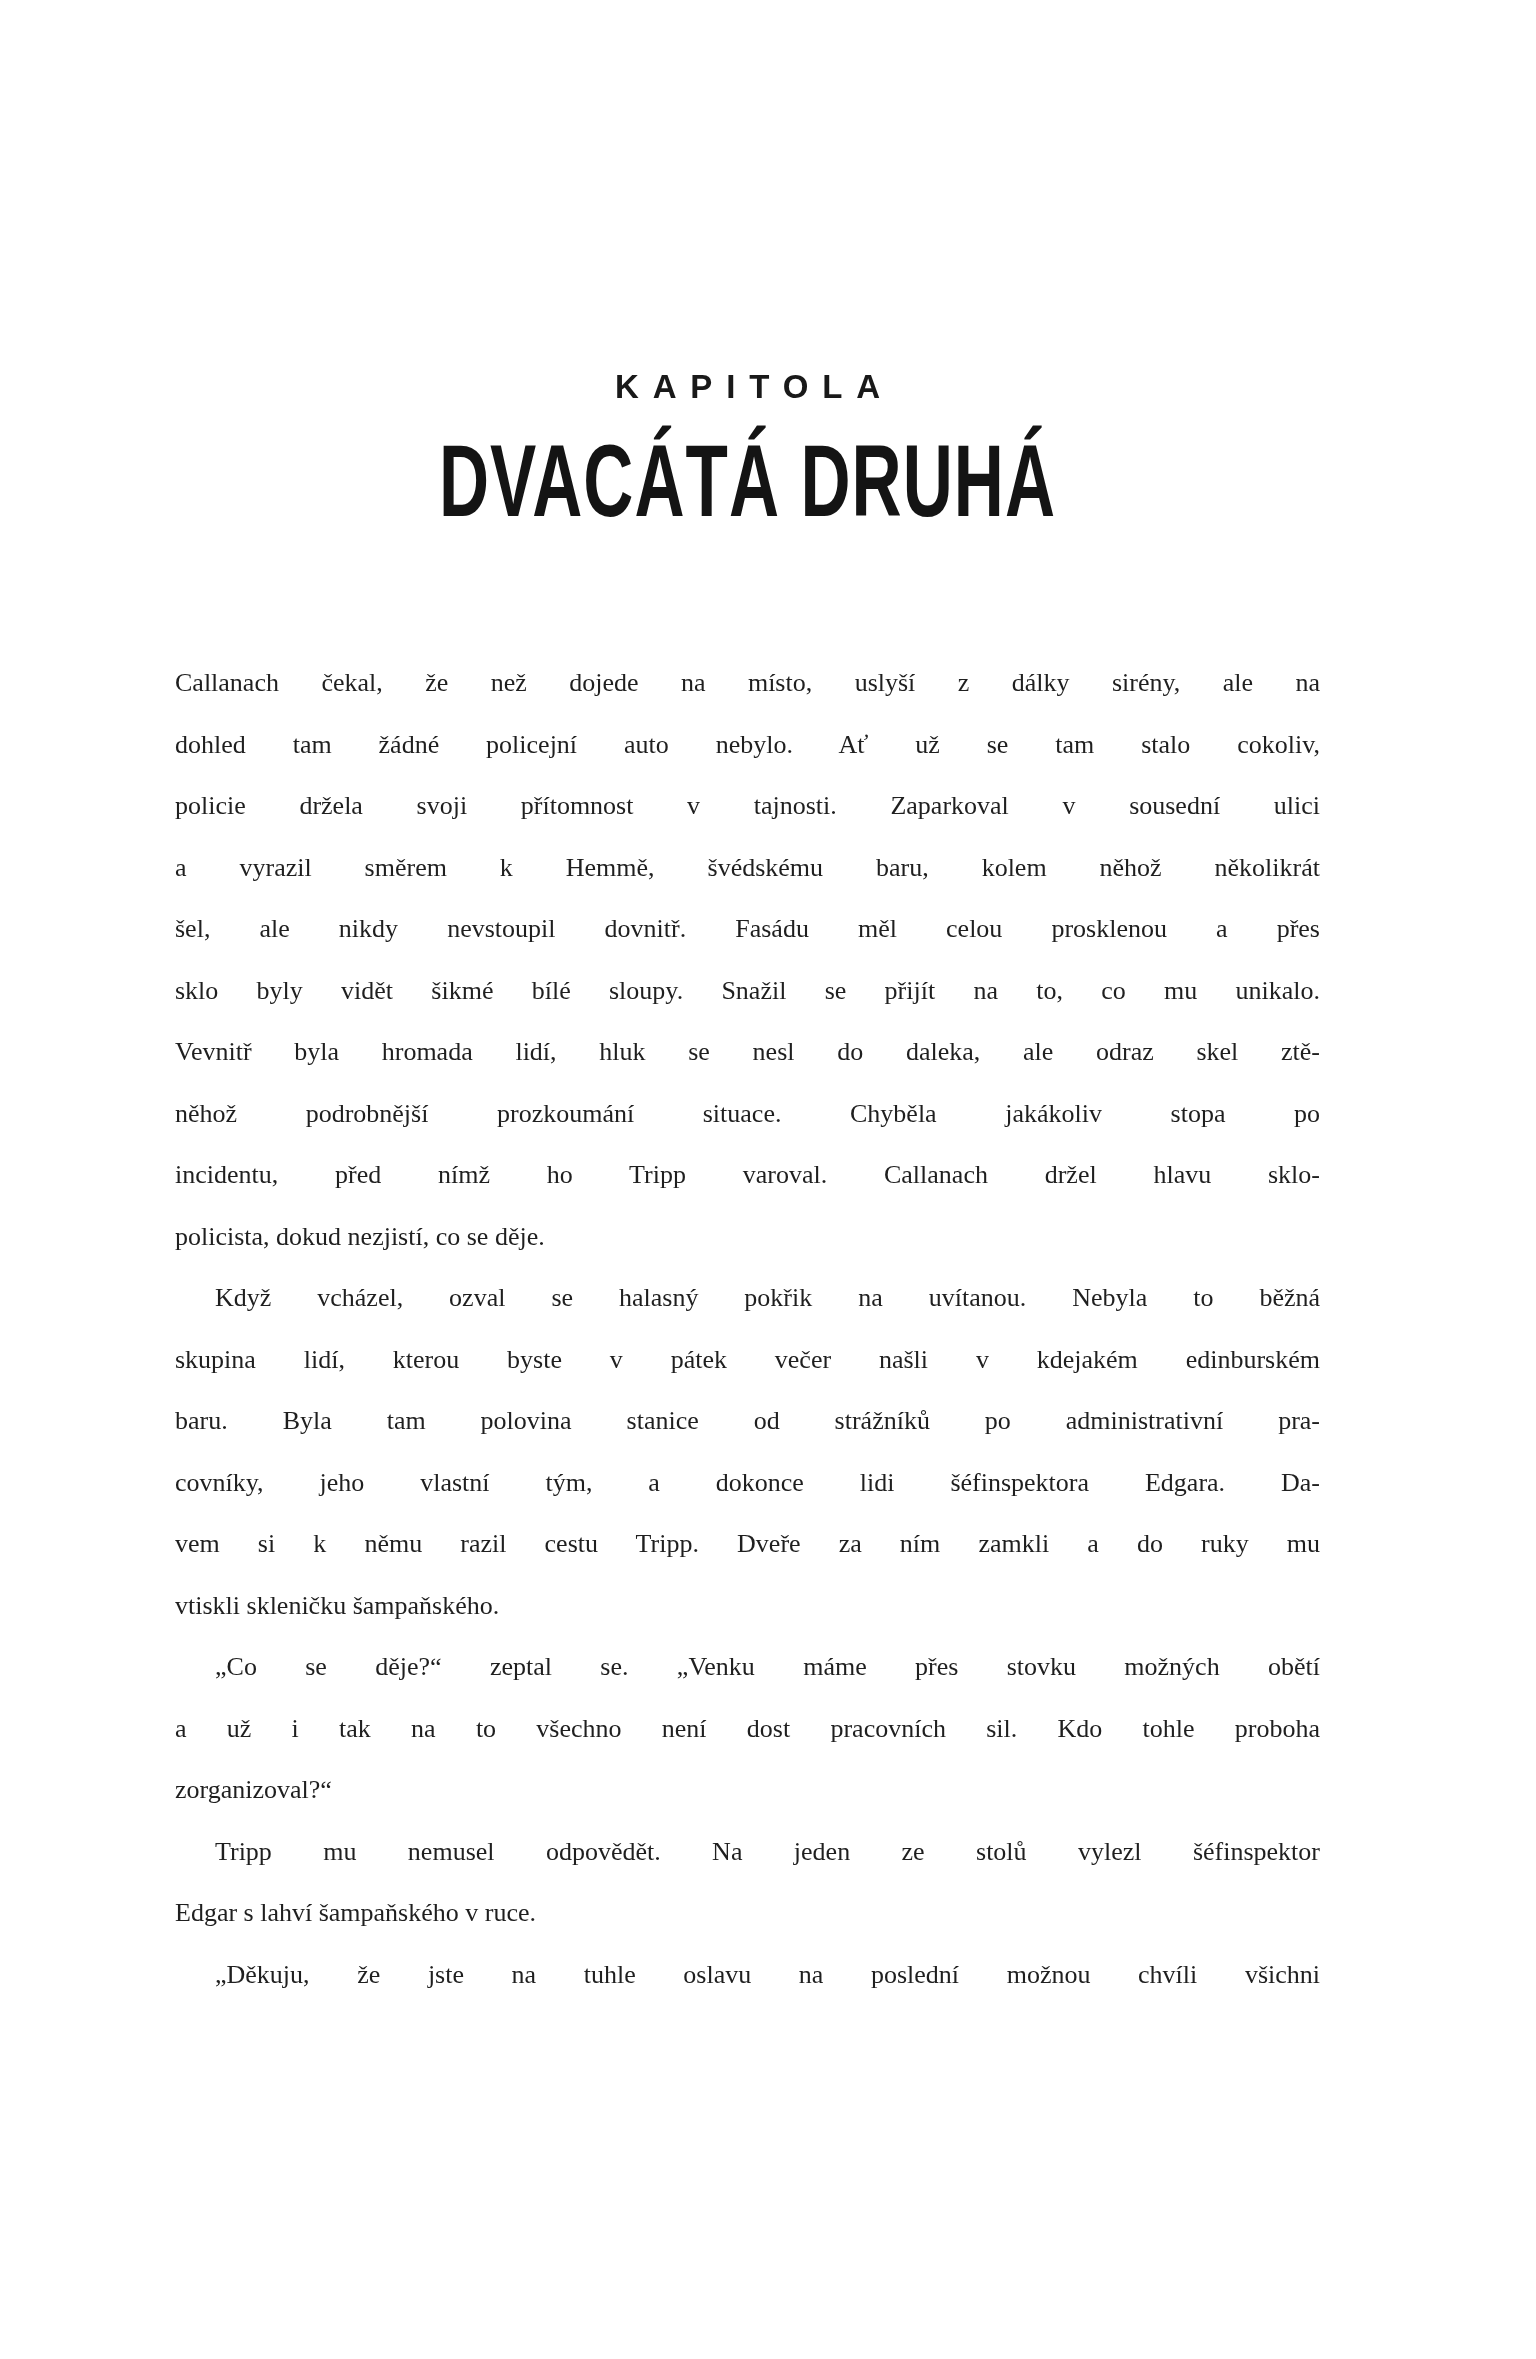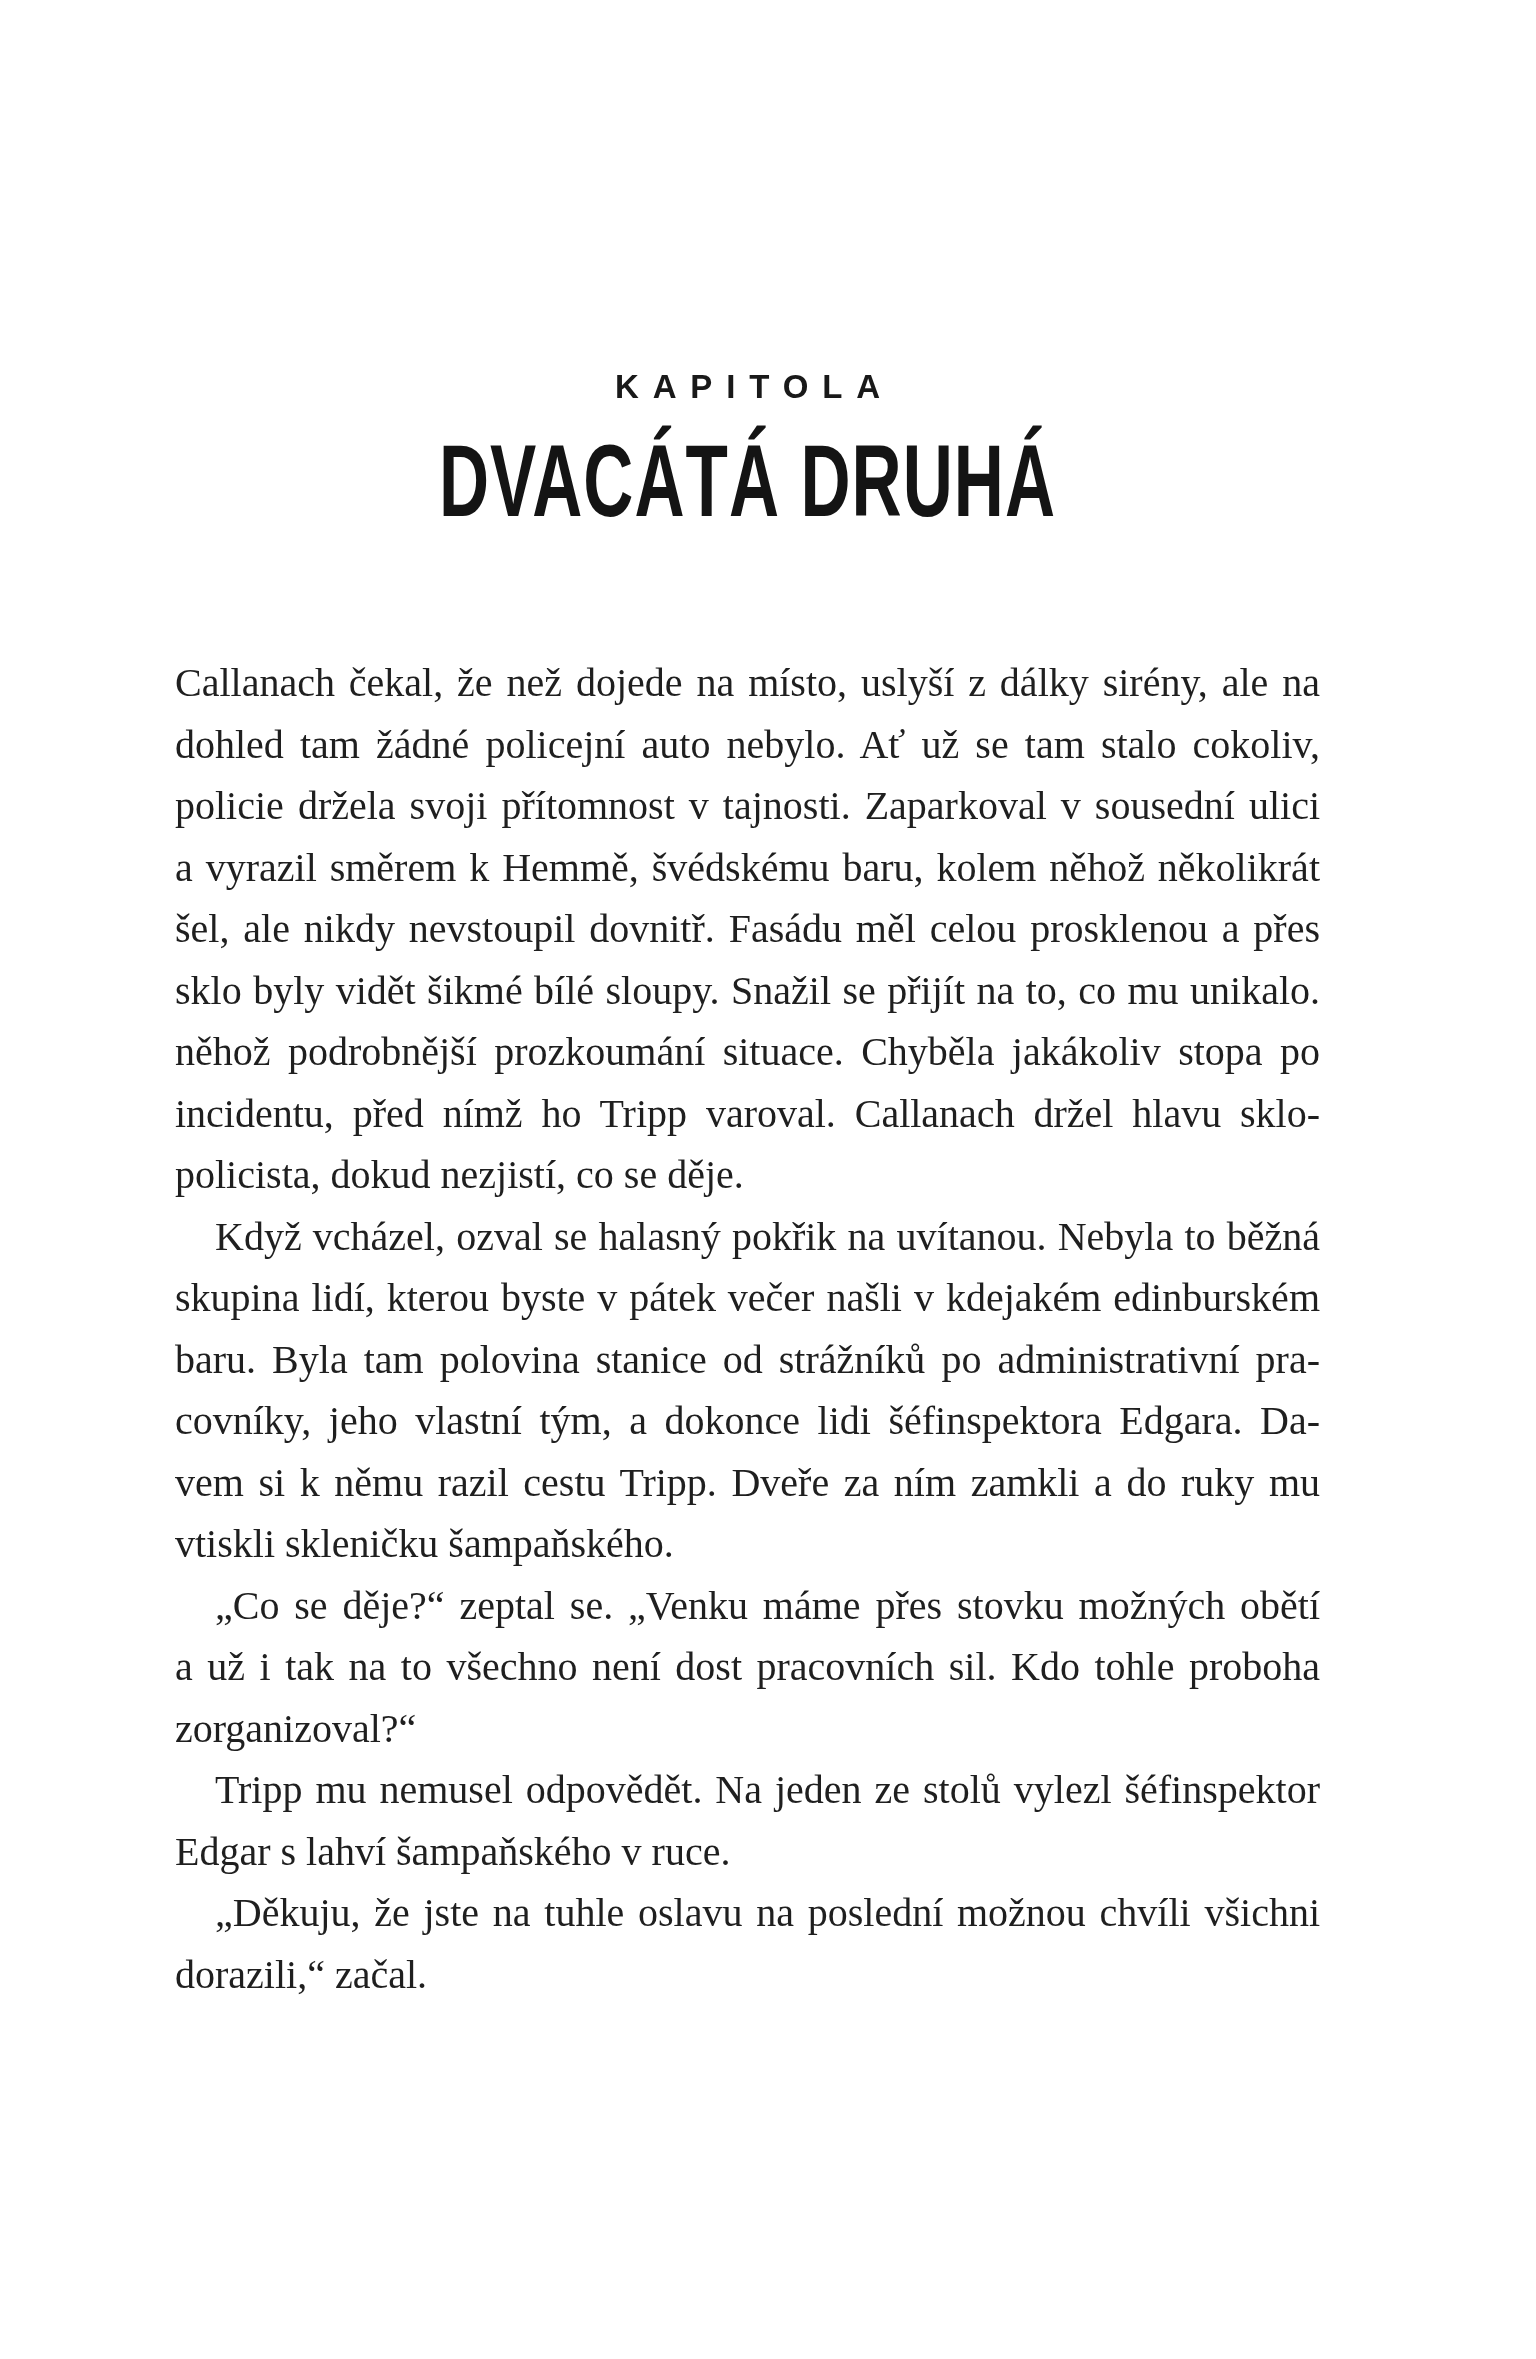--- a/index.html
+++ b/index.html
@@ -42,21 +42,21 @@
     white-space: nowrap;
     transform: scaleX(0.68);
     transform-origin: 50% 50%;
     letter-spacing: 0.015em;
   }
   .body-block {
     position: absolute;
     left: 175px;
     top: 652px;
     width: 1145px;
-    font-size: 40px;
+    font-size: 26px;
     line-height: 61.5px;
     color: #1f1f1f;
   }
   .body-block .line {
     height: 61.5px;
     overflow: hidden;
     text-align: justify;
     text-align-last: justify;
   }
   .body-block .line.last {
@@ -90,20 +90,21 @@
     <div class="chapter-title">DVACÁTÁ DRUHÁ</div>
   </div>
 
   <div class="body-block">
       <div class="line">Callanach čekal, že než dojede na místo, uslyší z dálky sirény, ale na</div>
       <div class="line">dohled tam žádné policejní auto nebylo. Ať už se tam stalo cokoliv,</div>
       <div class="line">policie držela svoji přítomnost v tajnosti. Zaparkoval v sousední ulici</div>
       <div class="line">a vyrazil směrem k Hemmě, švédskému baru, kolem něhož několikrát</div>
       <div class="line">šel, ale nikdy nevstoupil dovnitř. Fasádu měl celou prosklenou a přes</div>
       <div class="line">sklo byly vidět šikmé bílé sloupy. Snažil se přijít na to, co mu unikalo.</div>
+      <div class="line">Vevnitř byla hromada lidí, hluk se nesl do daleka, ale odraz skel ztě-</div>
       <div class="line">něhož podrobnější prozkoumání situace. Chyběla jakákoliv stopa po</div>
       <div class="line">incidentu, před nímž ho Tripp varoval. Callanach držel hlavu sklo-</div>
       <div class="line last">policista, dokud nezjistí, co se děje.</div>
       <div class="line indent">Když vcházel, ozval se halasný pokřik na uvítanou. Nebyla to běžná</div>
       <div class="line">skupina lidí, kterou byste v pátek večer našli v kdejakém edinburském</div>
       <div class="line">baru. Byla tam polovina stanice od strážníků po administrativní pra-</div>
       <div class="line">covníky, jeho vlastní tým, a dokonce lidi šéfinspektora Edgara. Da-</div>
       <div class="line">vem si k němu razil cestu Tripp. Dveře za ním zamkli a do ruky mu</div>
       <div class="line last">vtiskli skleničku šampaňského.</div>
       <div class="line indent">„Co se děje?“ zeptal se. „Venku máme přes stovku možných obětí</div>

